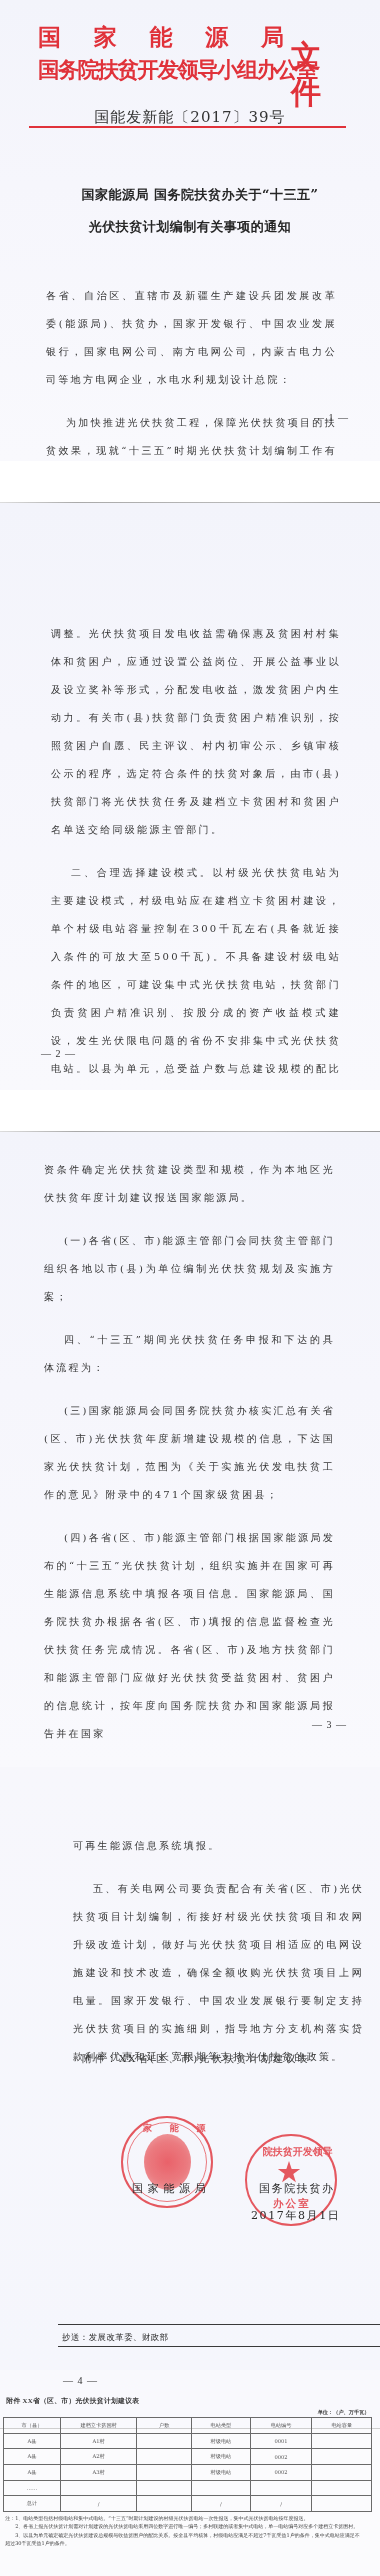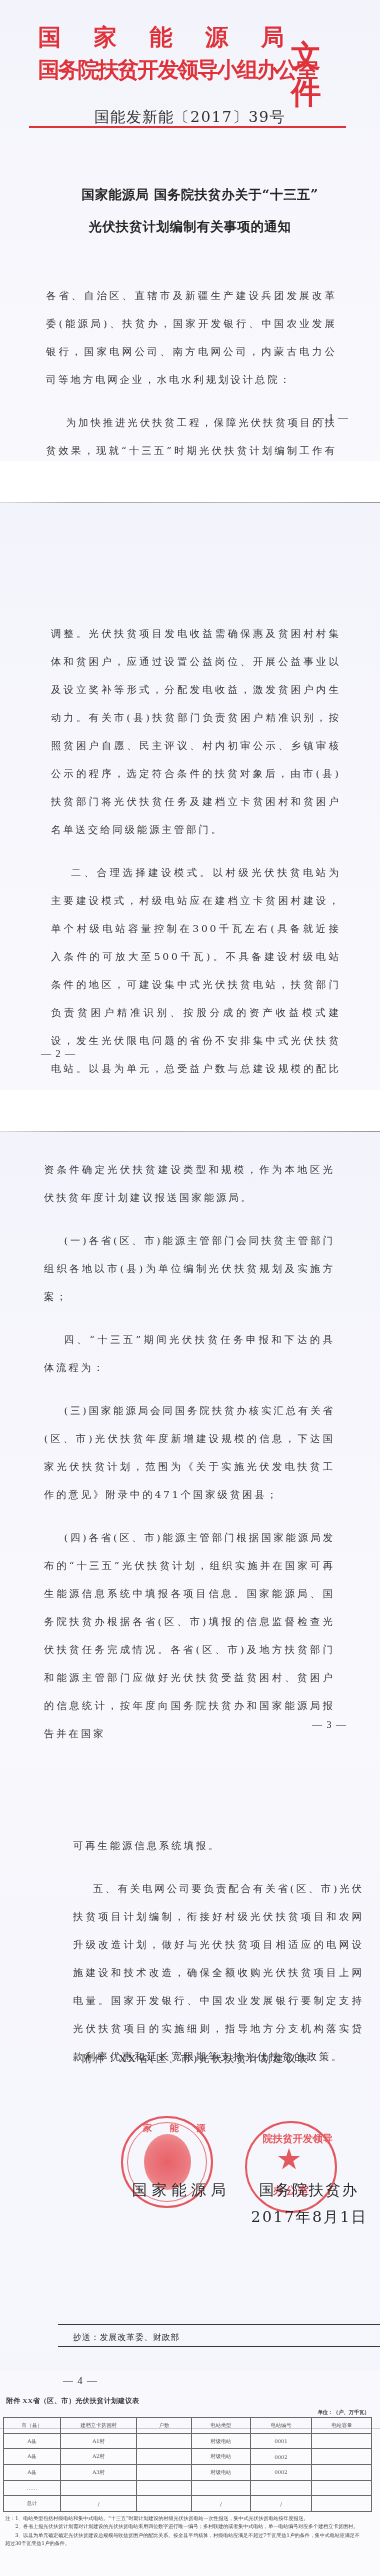--- a/index.html
+++ b/index.html
@@ -30,21 +30,21 @@
   .indent { text-indent: 2em; }
   .page-num { position: absolute; font-family: "Liberation Serif", serif; font-size: 10px; color: #333; letter-spacing: 1px; }
 
   
   .seal { position: absolute; border-radius: 50%; border: 2.1px solid #e3474f; opacity: 0.9; }
   .seal-inner { position: absolute; border-radius: 50%; border: 1px solid #e86a70; }
   .seal-emblem { position: absolute; border-radius: 50%; background: radial-gradient(circle, #e8525a 0%, #ea6e73 55%, #f2a2a5 100%); }
   .seal-text { position: absolute; color: #e3474f; font-size: 9px; font-weight: bold; white-space: nowrap; }
   .seal-star { position: absolute; color: #e3474f; line-height: 1; }
 
-  .sig-text { position: absolute; font-size: 15px; color: #2a2a2a; letter-spacing: 1.6px; white-space: nowrap; }
+  .sig-text { position: absolute; font-size: 11px; color: #2a2a2a; letter-spacing: 1.6px; white-space: nowrap; }
 
   .rule { position: absolute; height: 1px; background: #3a3a3a; }
 
   
   .att-title { position: absolute; left: 6.3px; top: 2396px; font-size: 6.8px; color: #3a3a3a; font-family: "Liberation Serif", serif; font-weight: bold; letter-spacing: 0.3px; }
   .att-unit { position: absolute; right: 10.5px; top: 2409px; font-size: 5.2px; color: #3a3a3a; font-weight: bold; }
   table.att { position: absolute; left: 3.1px; top: 2417px; width: 369px; border-collapse: collapse; font-size: 5.2px; color: #555; }
   table.att td { border: 0.5px solid #6a6a6a; height: 15.7px; text-align: center; vertical-align: middle; }
   .notes { position: absolute; left: 5.2px; top: 2514px; width: 357px; font-size: 5px; line-height: 8.4px; color: #444; }
   .notes p { margin: 0; }
@@ -110,32 +110,32 @@
     <p class="indent">五、有关电网公司要负责配合有关省(区、市)光伏扶贫项目计划编制，衔接好村级光伏扶贫项目和农网升级改造计划，做好与光伏扶贫项目相适应的电网设施建设和技术改造，确保全额收购光伏扶贫项目上网电量。国家开发银行、中国农业发展银行要制定支持光伏扶贫项目的实施细则，指导地方分支机构落实贷款利率优惠和延长宽限期等支持光伏扶贫的政策。</p>
   </div>
   <div class="body-text" style="left:82px; top:278px;">附件：XX省(区、市)光伏扶贫计划建议表</div>
 
   <div class="seal" style="left:121px; top:349px; width:92px; height:92px;">
     <div class="seal-inner" style="left:4.2px; top:4.2px; width:80px; height:80px;"></div>
     <div class="seal-emblem" style="left:21px; top:15.7px; width:47px; height:56px;"></div>
     <div class="seal-text" style="left:20px; top:4.2px; letter-spacing:7.3px;">家  能  源</div>
   </div>
 
-  <div class="seal" style="left:245px; top:354px; width:92px; height:92px;">
+  <div class="seal" style="left:245px; top:367px; width:92px; height:92px;">
     <div class="seal-text" style="left:15.7px; top:9.4px; font-size:10px;">院扶贫开发领导</div>
     <div class="seal-star" style="left:29px; top:22px; font-size:29px;">★</div>
     <div class="seal-text" style="left:26px; top:61px; font-size:10.5px; letter-spacing:2.1px;">办公室</div>
   </div>
 
   <div class="sig-text" style="left:132px; top:414px; letter-spacing:4.7px;">国家能源局</div>
   <div class="sig-text" style="left:259px; top:414px;">国务院扶贫办</div>
   <div class="sig-text" style="left:251px; top:441px;">2017年8月1日</div>
 
   <div class="rule" style="left:58px; right:0; top:557px;"></div>
-  <div class="sig-text" style="left:73px; top:565px; font-size:8.4px; letter-spacing:0.5px;">抄送：发展改革委、财政部</div>
+  <div class="sig-text" style="left:62px; top:565px; font-size:8.4px; letter-spacing:0.5px;">抄送：发展改革委、财政部</div>
   <div class="rule" style="left:58px; right:0; top:579px;"></div>
 </div>
 
 <div class="page" style="height:58px; background:#f9f9fd;">
   <div class="page-num" style="left:63px; top:5.2px;">— 4 —</div>
 </div>
 
 <div class="page" style="height:185px; background:#fbfbfd; border-top:0.5px solid #cfcfcf;"></div>
 
 <div class="att-title">附件   XX省（区、市）光伏扶贫计划建议表</div>

